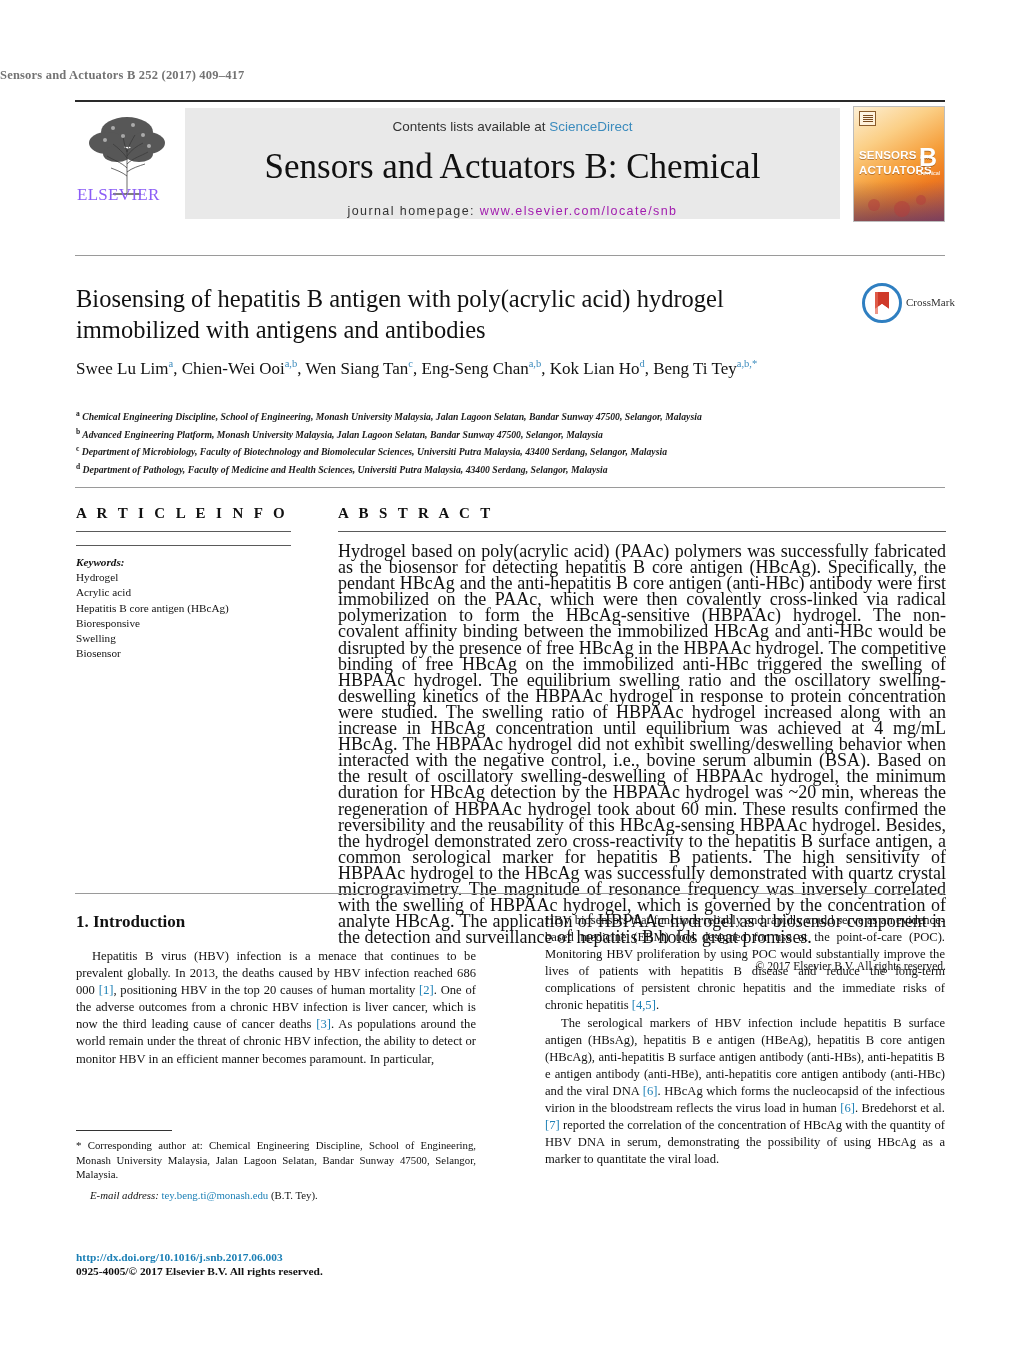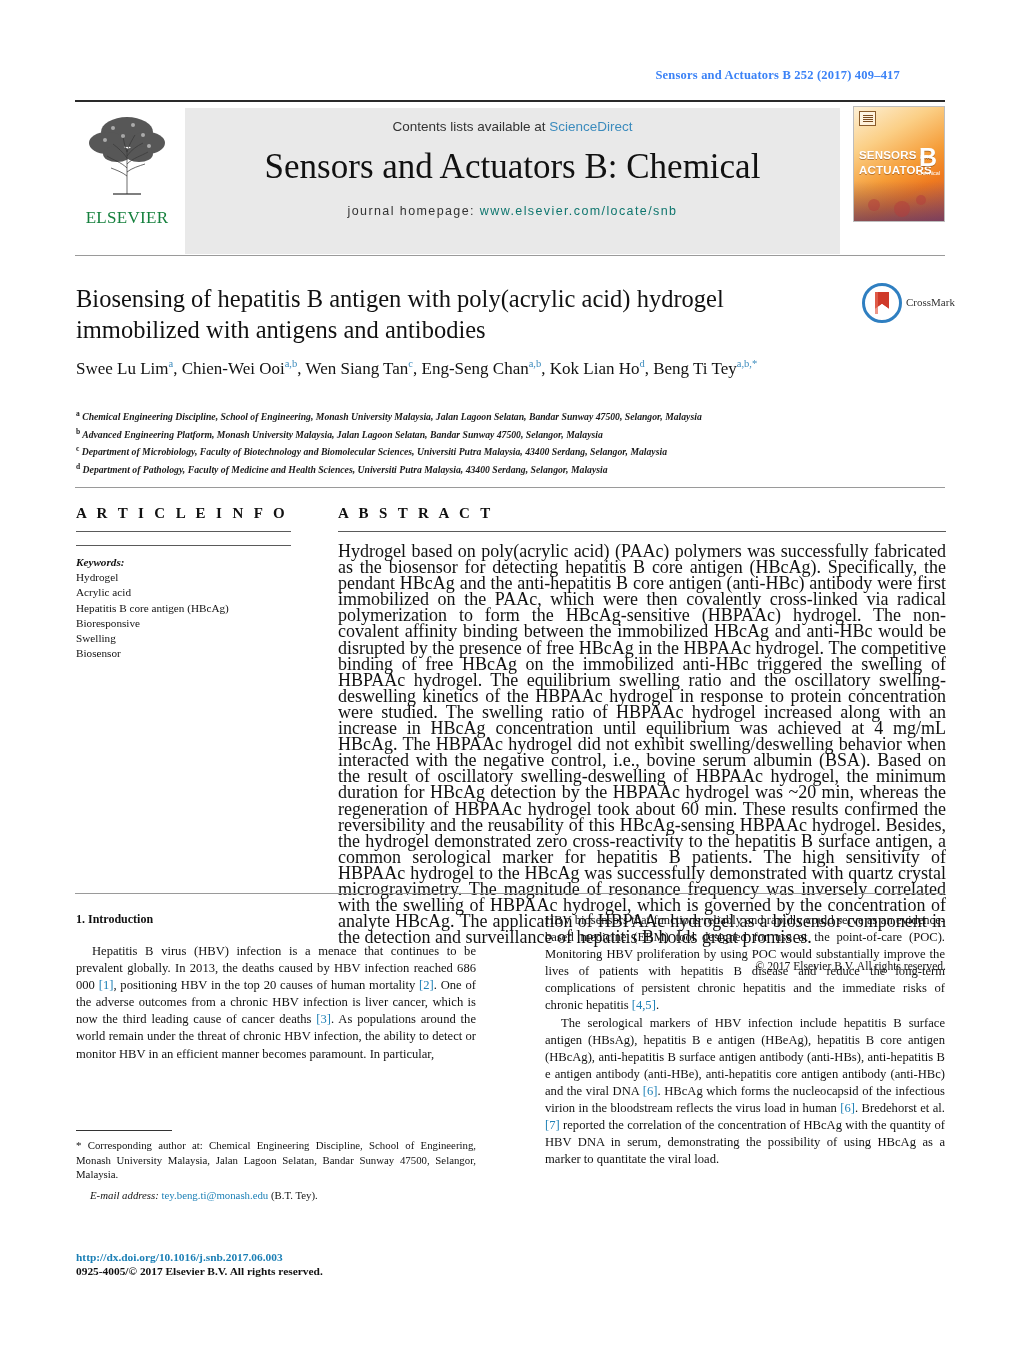--- a/index.html
+++ b/index.html
@@ -10,63 +10,63 @@
     font-family: "Liberation Serif", serif;
     color: #000;
     position: relative;
     overflow: hidden;
   }
   .page { position: absolute; left: 0; top: 0; width: 1020px; height: 1351px; }
 
   
   .runhead {
     position: absolute; top: 68px; left: 0; width: 900px;
-    text-align: right;
+    text-align: left;
     font-family: "Liberation Serif", serif;
     font-size: 12.5px; font-weight: bold;
-    color: #3b82f6; letter-spacing: .2px;
+    color: #737373; letter-spacing: .2px;
   }
 
   
   .banner {
     position: absolute; left: 75px; top: 100px; width: 870px; height: 123px;
     border-top: 2.2px solid #2a2a2a;
   }
   .banner-inner { position: relative; width: 100%; height: 100%; padding-top: 6px; }
   .elsevier-logo {
     position: absolute; left: 2px; top: 8px; width: 100px; height: 110px;
   }
   .els-tree { position: absolute; left: 6px; top: 0; width: 88px; height: 86px; }
   .els-word {
-    position: absolute; left: 0; top: 98px; width: 100px; text-align: center;
-    font-family: "Liberation Serif", serif;
-    font-size: 17px; letter-spacing: .3px; color: #15803d; font-weight: normal;
+    position: absolute; left: 0; top: 75px; width: 100px; 
+    font-family: "Liberation Serif", serif;
+    font-size: 17px; letter-spacing: .3px; color: #8b5cf6; font-weight: normal;
   }
   .contents-box {
-    position: absolute; left: 110px; top: 6px; width: 655px; height: 146px;
+    position: absolute; left: 110px; top: 6px; width: 655px; height: 111px;
     background: #e9e9e9;
     display: flex; flex-direction: column; align-items: center; justify-content: flex-start;
   }
   .contents-line {
     margin-top: 11px;
     font-family: "Liberation Sans", sans-serif;
     font-size: 13.5px; color: #333;
   }
   .sd-link { color: #3b8bbd; }
   .journal-title {
     margin-top: 13px;
     font-family: "Liberation Serif", serif;
     font-size: 35px; color: #111; font-weight: normal;
   }
   .homepage-line {
     margin-top: 17px;
     font-family: "Liberation Sans", sans-serif;
     font-size: 12.5px; color: #333; letter-spacing: 1.4px;
   }
-  .homepage-url { color: #0f766e; letter-spacing: 1.4px; }
+  .homepage-url { color: #a21caf; letter-spacing: 1.4px; }
 
   .cover {
     position: absolute; left: 778px; top: 4px; width: 92px; height: 116px;
     border: 1px solid #bdbdbd; overflow: hidden;
     background: linear-gradient(150deg, #fdf0d6 0%, #fbcf86 28%, #f59b36 55%, #ef7a1f 72%, #c75a3c 100%);
   }
   .cover-els { position: absolute; left: 5px; top: 4px; width: 17px; height: 15px;
                border: 1px solid #8a5b2a; background: rgba(255,255,255,.55); }
   .cover-els:after{ content:""; position:absolute; left:3px; top:3px; width:10px; height:8px;
                background: repeating-linear-gradient(to bottom,#7a4a1e 0 1px,transparent 1px 2px); }
@@ -157,21 +157,21 @@
     position: absolute; left: 75px; top: 893px; width: 870px;
     border-top: 1.2px solid #9a9a9a;
   }
 
   
   .body-left  { position: absolute; left: 76px; top: 912px; width: 400px; }
   .body-right { position: absolute; left: 545px; top: 912px; width: 400px; }
 
   .h1 {
     font-family: "Liberation Serif", serif;
-    font-size: 12px; font-weight: bold; color: #111; margin-bottom: 16px;
+    font-size: 17px; font-weight: bold; color: #111; margin-bottom: 16px;
   }
   .para {
     font-size: 12.6px; line-height: 17.1px; color: #111; text-align: justify;
     text-indent: 16px; margin: 0 0 0 0;
   }
   .para + .para { margin-top: 0px; }
   .ref { color: #1b7fb5; }
 
   .fn-rule {
     position: absolute; left: 76px; top: 1130px; width: 96px;

